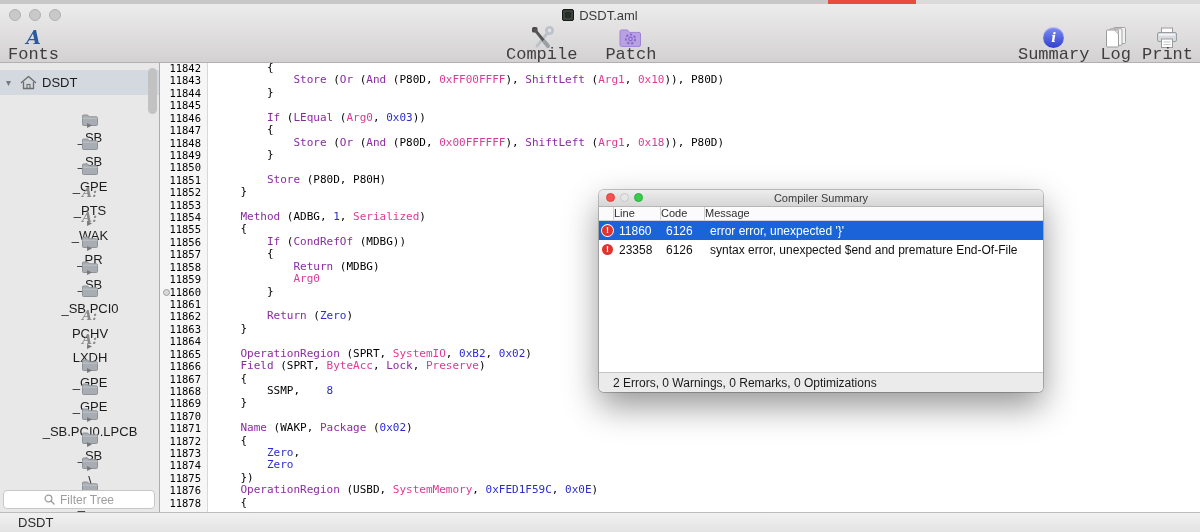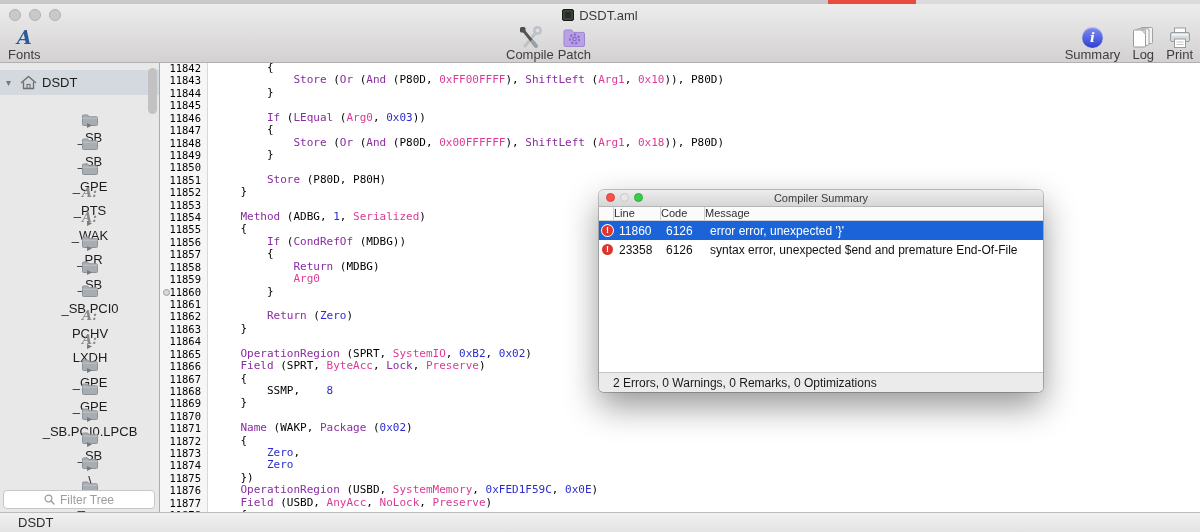--- a/index.html
+++ b/index.html
@@ -13,23 +13,23 @@
   .window{position:absolute;top:4px;left:0;width:1200px;height:528px;display:flex;flex-direction:column;background:#fff;}
   .header{flex:0 0 auto;background:linear-gradient(#edecec,#d3d1d2);border-bottom:1px solid #b2b0b1;}
   .titlebar{height:22px;position:relative;text-align:right;}
   .lights{position:absolute;left:9px;top:5px;display:flex;gap:8px;}
   .light{width:12px;height:12px;border-radius:50%;background:#c9c9c9;border:1px solid #b2b2b2;box-sizing:border-box;}
   .title-wrap{height:22px;display:flex;align-items:center;justify-content:center;gap:5px;font-size:13px;color:#3b3b3b;}
   .proxy{width:12px;height:12px;border-radius:2px;background:#272c27;border:1px solid #161916;box-shadow:inset 0 0 0 2px #3c423c;box-sizing:border-box;}
   .toolbar{height:36px;position:relative;}
   .titem{display:flex;flex-direction:column;align-items:center;justify-content:flex-end;height:35px;cursor:default;}
   .ticon{height:23px;display:flex;align-items:center;justify-content:center;}
-  .tlabel{font-size:13px;color:#3e3e3e;line-height:12px;white-space:nowrap;}
+  .tlabel{font-size:17px;color:#3e3e3e;line-height:12px;white-space:nowrap;font-family:Liberation Mono, monospace;}
   .tb-left{position:absolute;left:8px;bottom:1px;}
-  .tb-center{position:absolute;left:506px;bottom:1px;display:flex;gap:4px;}
+  .tb-center{position:absolute;left:506px;bottom:1px;display:flex;gap:28px;}
   .tb-right{position:absolute;right:7px;bottom:1px;display:flex;gap:11px;}
   .fonts-glyph{font-family:"DejaVu Serif","Liberation Serif",serif;font-style:italic;font-weight:700;font-size:19px;color:#2a5a9d;line-height:1;}
   .summary-glyph{width:21px;height:21px;border-radius:50%;background:linear-gradient(#7e8ef2,#3040cf);
      color:#fff;font-family:"DejaVu Serif",serif;font-style:italic;font-weight:700;font-size:13px;
      display:flex;align-items:center;justify-content:center;box-shadow:inset 0 1px 1px rgba(255,255,255,.5);}
   
   .content{flex:1;display:flex;min-height:0;position:relative;}
   .sidebar{flex:0 0 160px;background:#e8e8e8;border-right:1px solid #adacac;position:relative;box-sizing:border-box;}
   .tree{position:absolute;top:7px;left:0;right:0;}
   .trow{height:24.5px;display:flex;align-items:center;font-size:13px;color:#1c1c1c;padding-left:6px;box-sizing:border-box;}
@@ -484,24 +484,20 @@
             </div>
             <div class="line">
               <span class="ln">11875</span>
               <span class="codetxt"><span class="tok-p">    })</span></span>
             </div>
             <div class="line">
               <span class="ln">11876</span>
               <span class="codetxt"><span class="tok-p">    </span><span class="tok-k">OperationRegion</span><span class="tok-p"> (USBD, </span><span class="tok-m">SystemMemory</span><span class="tok-p">, </span><span class="tok-b">0xFED1F59C</span><span class="tok-p">, </span><span class="tok-b">0x0E</span><span class="tok-p">)</span></span>
             </div>
             <div class="line">
-              <span class="ln">11877</span>
-              <span class="codetxt"><span class="tok-p">    </span><span class="tok-k">Field</span><span class="tok-p"> (USBD, </span><span class="tok-m">AnyAcc</span><span class="tok-p">, </span><span class="tok-m">NoLock</span><span class="tok-p">, </span><span class="tok-m">Preserve</span><span class="tok-p">)</span></span>
-            </div>
-            <div class="line">
               <span class="ln">11878</span>
               <span class="codetxt"><span class="tok-p">    {</span></span>
             </div>
           </div>
       </div>
     </div>
 
     <div class="statusbar">
       <span>DSDT</span>
     </div>

